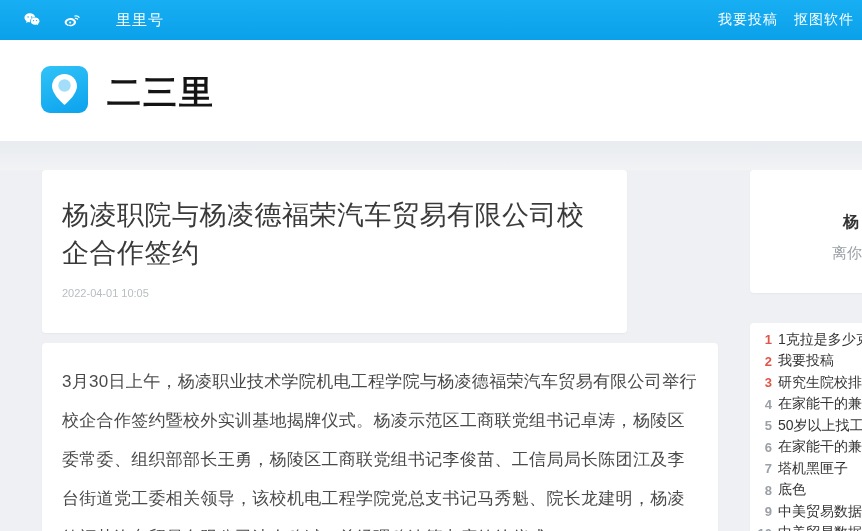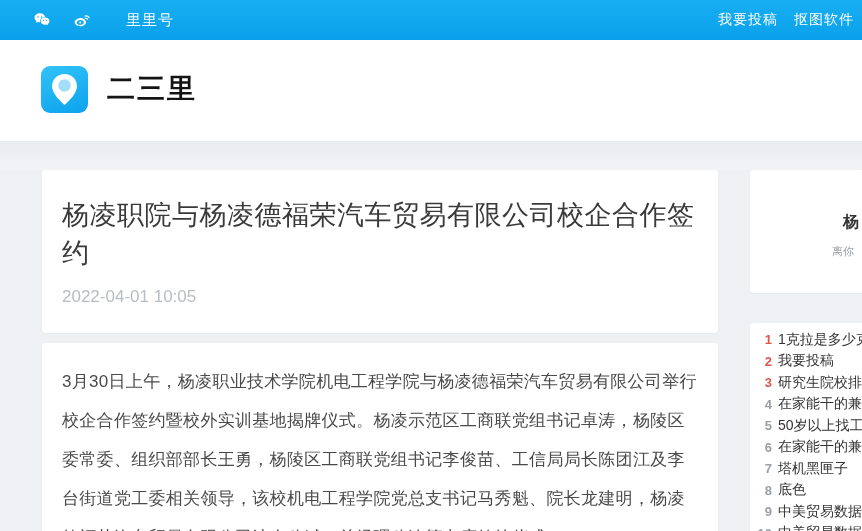--- a/index.html
+++ b/index.html
@@ -4,55 +4,55 @@
 <style>
   * { margin:0; padding:0; box-sizing:border-box; }
   html,body { width:862px; height:531px; overflow:hidden; background:#eef0f3;
               font-family:"Liberation Sans","DejaVu Sans",sans-serif; }
   .stage { position:relative; width:862px; height:531px; }
 
   
   .topbar { position:absolute; left:0; top:0; width:862px; height:40px;
             background:linear-gradient(#17aef3,#0aa1ea);
             display:flex; align-items:center; }
-  .topbar-left { display:flex; align-items:center; padding-left:32px; }
+  .topbar-left { display:flex; align-items:center; padding-left:22px; }
   .tb-icon { width:20px; height:20px; margin-right:20px; cursor:pointer; display:block; }
   .tb-channel { color:#fff; font-size:15px; margin-left:14px; cursor:pointer; letter-spacing:1px; }
   .topbar-right { margin-left:auto; display:flex; align-items:center; padding-right:8px; }
   .tb-link { color:#fff; font-size:14px; margin-left:16px; cursor:pointer; letter-spacing:1px; }
 
   
   .header { position:absolute; left:0; top:40px; width:862px; height:101px; background:#fff; }
   .logo-box { position:absolute; left:41px; top:26px; width:47px; height:47px;
               border-radius:9px; background:linear-gradient(160deg,#31c3f7,#0ba2ee);
               cursor:pointer; }
   .logo-box svg { position:absolute; left:8px; top:7px; }
-  .brand { position:absolute; left:107px; top:30px; font-size:28px; font-weight:700;
+  .brand { position:absolute; left:107px; top:30px; font-size:34px; font-weight:700;
            color:#141414; letter-spacing:2px; cursor:pointer; }
 
   .gap-band { position:absolute; left:0; top:141px; width:862px; height:29px;
               background:linear-gradient(#e8ebef,#f1f3f5); }
 
   
   .card { position:absolute; background:#fff; border-radius:4px;
           box-shadow:0 1px 2px rgba(120,130,140,.06); }
 
-  .card-title { left:42px; top:170px; width:676px; height:163px; padding:26px 20px 8px; }
+  .card-title { left:42px; top:170px; width:585px; height:163px; padding:26px 20px 8px; }
   .article-title { font-size:27px; line-height:38px; color:#3a3a3a; font-weight:400;
                    letter-spacing:.5px; }
-  .article-date { margin-top:15px; font-size:17px; color:#b8bdc1; }
+  .article-date { margin-top:15px; font-size:11px; color:#b8bdc1; }
 
   .card-body { left:42px; top:343px; width:676px; height:220px; padding:19px 18px 0 20px; }
   .article-body { font-size:17px; line-height:39px; color:#4a4a4a; letter-spacing:.3px; }
 
   
   .card-teaser { left:750px; top:170px; width:260px; height:123px; overflow:hidden; }
   .teaser-title { position:absolute; left:93px; top:42px; font-size:16px; font-weight:700;
                   color:#333; white-space:nowrap; cursor:pointer; }
-  .teaser-sub { position:absolute; left:82px; top:74px; font-size:11px; color:#9aa0a5;
+  .teaser-sub { position:absolute; left:82px; top:74px; font-size:15px; color:#9aa0a5;
                 white-space:nowrap; }
 
   .card-hotlist { left:750px; top:323px; width:260px; height:230px; padding:6px 0 0; }
   .hot-row { display:flex; align-items:center; height:21.5px; padding-left:6px; cursor:pointer; }
   .rank { width:16px; text-align:right; font-size:13px; font-weight:700; flex:0 0 auto; }
   .hlabel { margin-left:6px; font-size:14px; color:#333; white-space:nowrap; }
 </style>
 </head>
 <body>
 

